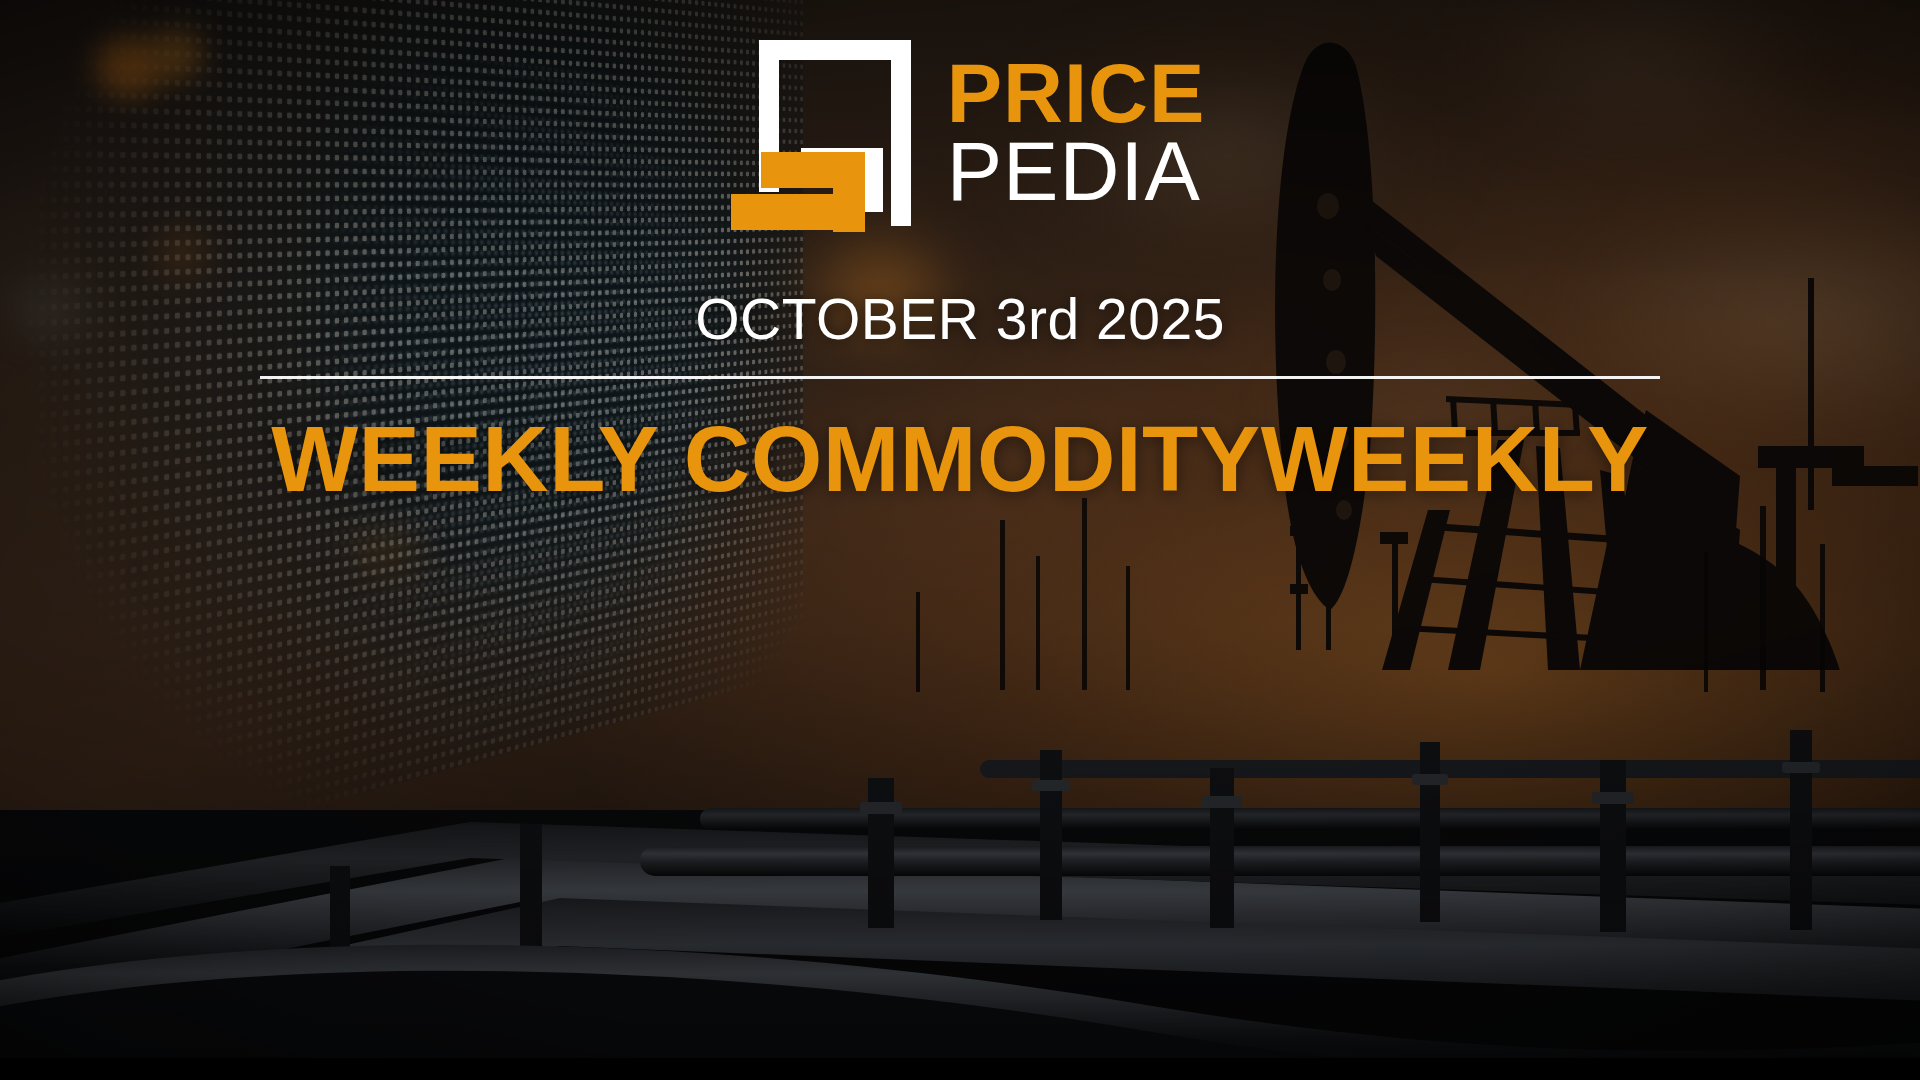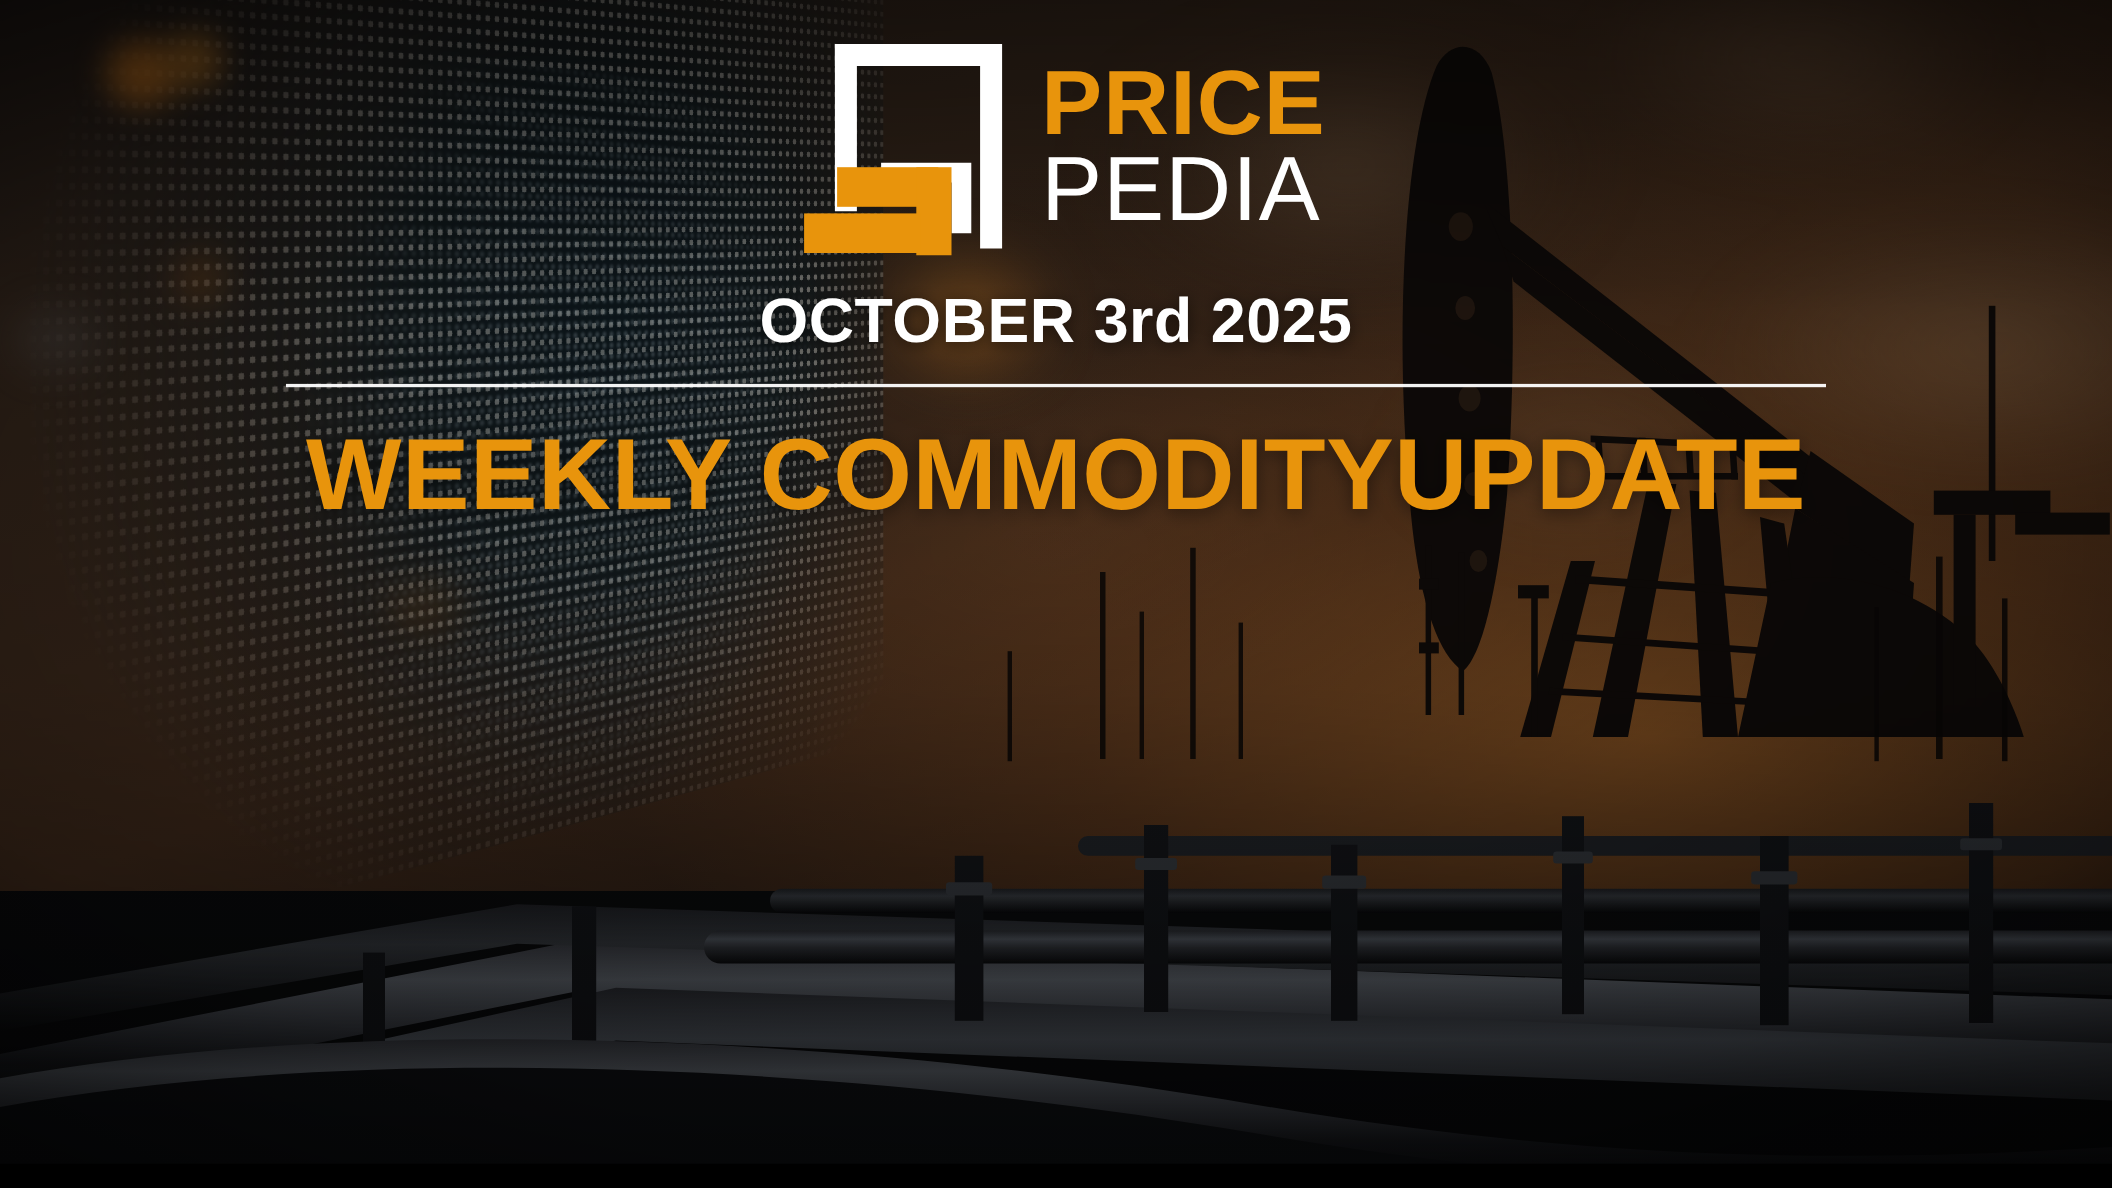--- a/index.html
+++ b/index.html
@@ -150,23 +150,23 @@
   .logo-pedia {
     font-size: 83px;
     font-weight: 300;
     letter-spacing: 1px;
     color: #FFFFFF;
     margin-top: 2px;
   }
 
   
   .date-line {
-    margin-top: 27px;
+    margin-top: 54px;
     font-size: 57px;
-    font-weight: 700;
+    font-weight: 400;
     color: #FFFFFF;
     letter-spacing: 0.5px;
     text-shadow: 0 2px 14px rgba(0,0,0,0.55);
   }
 
   
   .divider {
     margin-top: 24px;
     width: 1400px;
     height: 3px;
@@ -368,19 +368,19 @@
         <span class="logo-pedia">PEDIA</span>
       </div>
     </div>
 
     <div class="date-line">OCTOBER 3rd 2025</div>
 
     <div class="divider"></div>
 
     <div class="headline">
       <span class="hl-line">WEEKLY COMMODITY</span>
-      <span class="hl-line">UPDATE</span>
+      <span class="hl-line">WEEKLY</span>
     </div>
 
   </div>
 
   <div class="bottom-band"></div>
 </div>
 
 </body></html>

